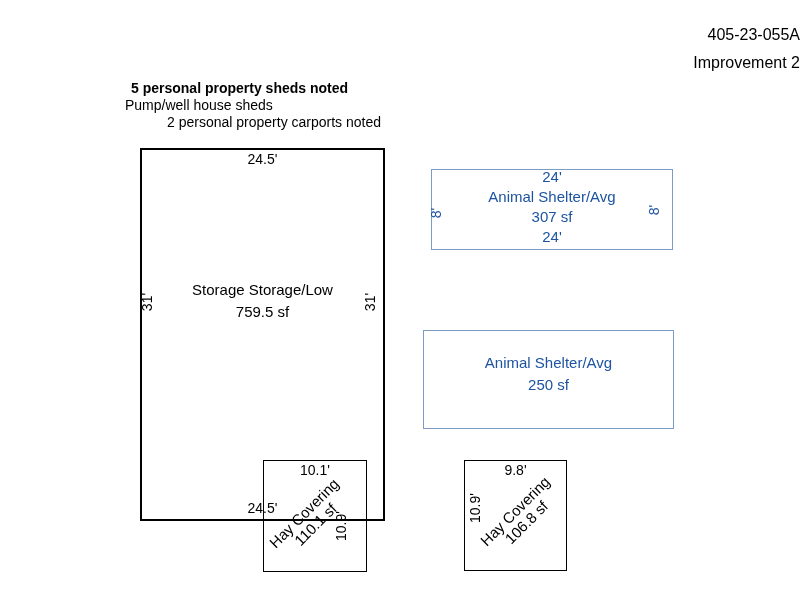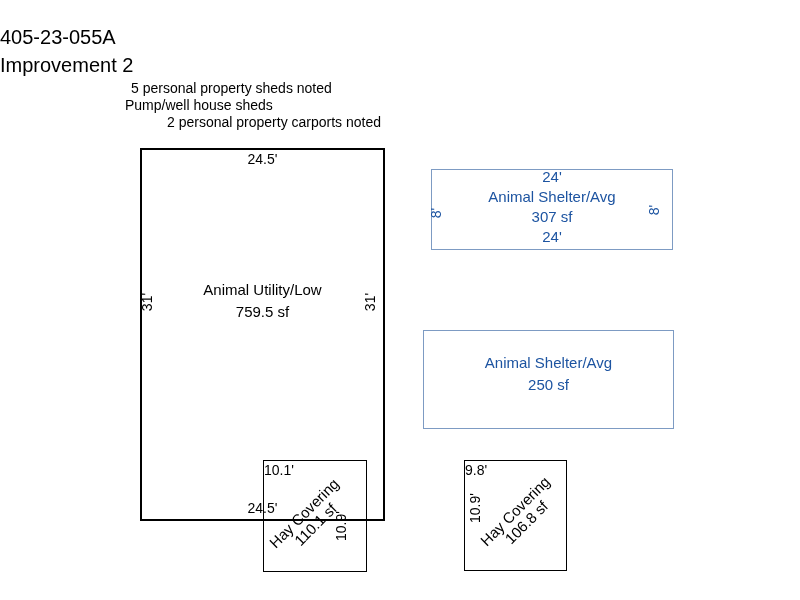--- a/index.html
+++ b/index.html
@@ -16,34 +16,34 @@
     height: 600px;
     background: var(--bg);
     font-family: "Liberation Sans", sans-serif;
     color: var(--line);
     overflow: hidden;
   }
   .title, .subtitle {
     position: absolute;
     left: 0;
     width: 100%;
-    text-align: left;
-    font-size: 20px;
+    text-align: right;
+    font-size: 16px;
   }
   .title    { top: 26px; }
   .subtitle { top: 54px; }
   .notes {
     position: absolute;
     left: 125px;
     top: 80px;
     font-size: 14px;
     line-height: 17px;
     white-space: nowrap;
   }
-  .note.n1 { padding-left: 6px; }
+  .note.n1 { padding-left: 6px; font-weight: bold; }
   .note.n3 { padding-left: 2px; margin-left: 40px; }
 
   .shape { position: absolute; }
 
   
   .storage {
     left: 140px; top: 148px;
     width: 245px; height: 373px;
     border: 2px solid var(--line);
     font-size: 14px;
@@ -78,21 +78,21 @@
     text-align: center; font-size: 15px; line-height: 22px;
   }
 
   
   .hay {
     border: 1.5px solid var(--line);
     font-size: 14px;
   }
   .hay1 { left: 263px; top: 460px; width: 104px; height: 112px; }
   .hay2 { left: 464px; top: 460px; width: 103px; height: 111px; }
-  .hay .dim-top { position: absolute; top: 1px; left: 0; width: 100%; }
+  .hay .dim-top { position: absolute; top: 1px; left: 0; width: 100%; text-align: center; }
   .hay .diag {
     position: absolute; left: 50%; top: 50%;
     text-align: center; font-size: 15px; line-height: 16px;
     white-space: nowrap;
   }
   .hay1 .diag { transform: translate(calc(-50% - 5px), calc(-50% + 3px)) rotate(-45deg); }
   .hay2 .diag { transform: translate(calc(-50% + 5px), calc(-50% + 1px)) rotate(-45deg); }
   .hay1 .vdim { left: 62px; top: 57px; }
   .hay2 .vdim { left: -5px; top: 39px; }
 </style>
@@ -106,21 +106,21 @@
 
   <div class="notes">
     <div class="note n1">5 personal property sheds noted</div>
     <div class="note n2">Pump/well house sheds</div>
     <div class="note n3">2 personal property carports noted</div>
   </div>
 
   <div class="shape storage">
     <div class="dim-top">24.5'</div>
     <div class="center-block">
-      <div>Animal Utility/Low</div>
+      <div>Storage Storage/Low</div>
       <div>759.5 sf</div>
     </div>
     <span class="vdim left">31'</span>
     <span class="vdim right">31'</span>
     <div class="dim-bottom">24.5'</div>
   </div>
 
   <div class="shape shelter shelter1">
     <div class="lines">
       <div>24'</div>

